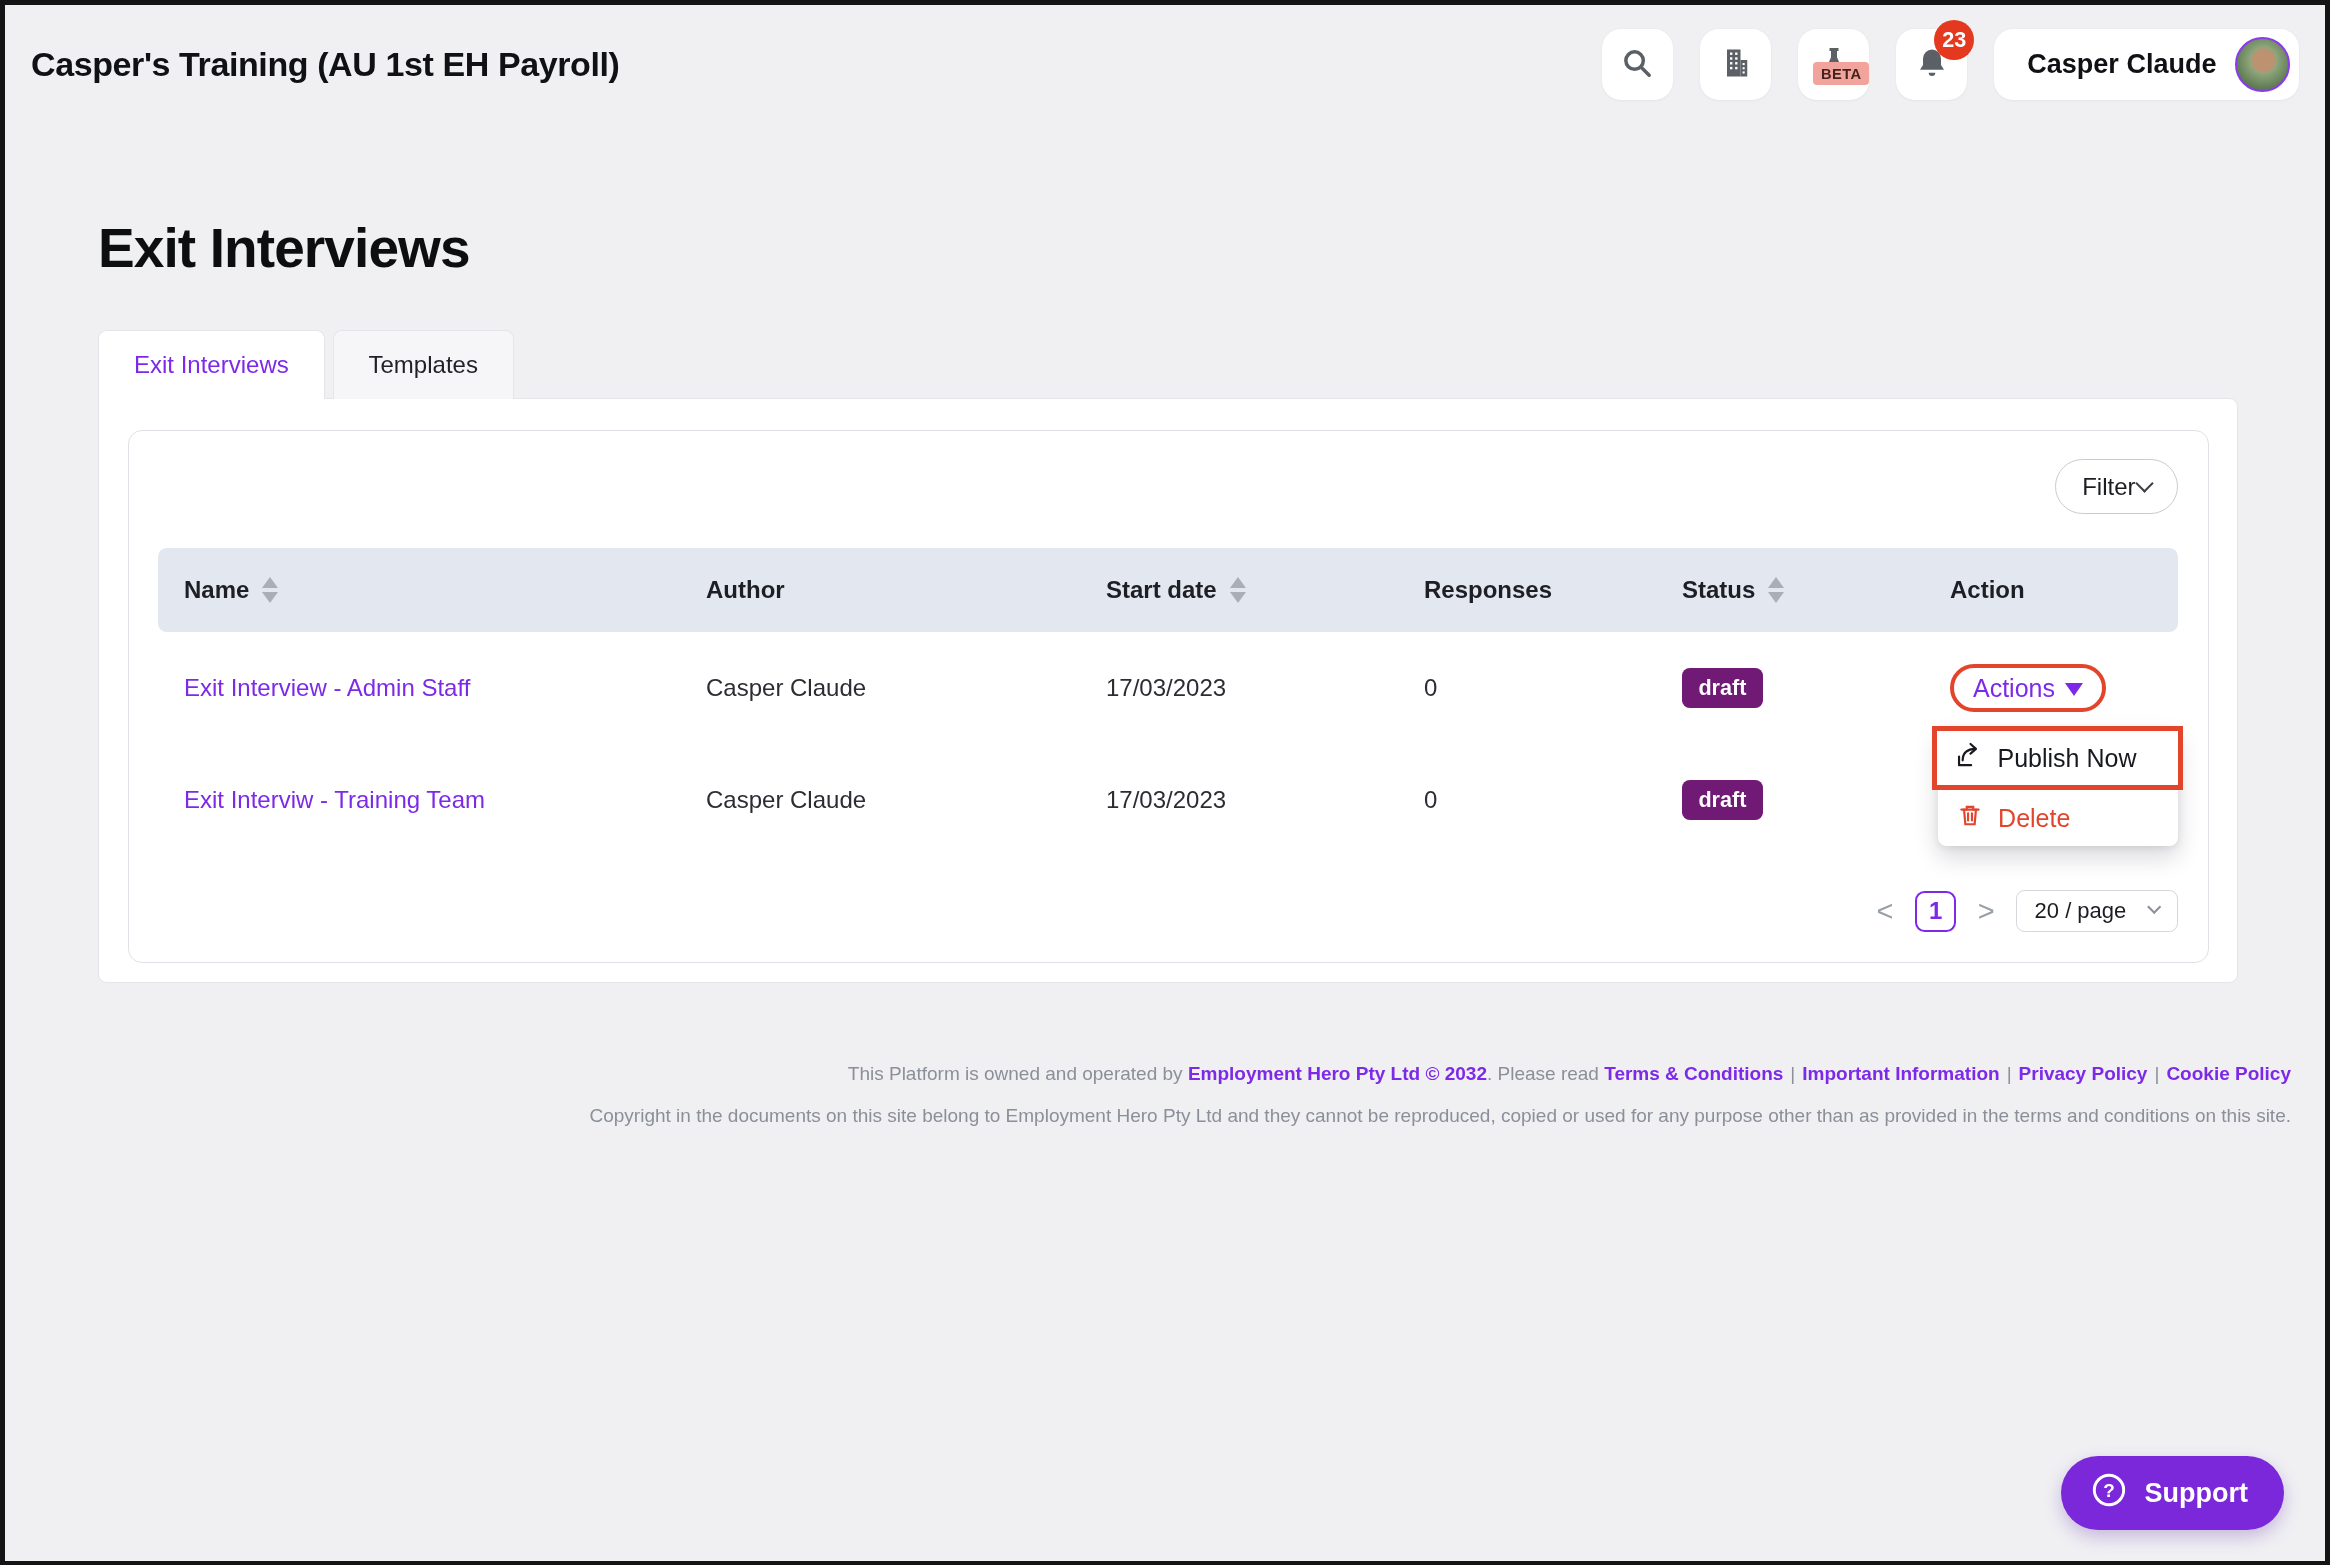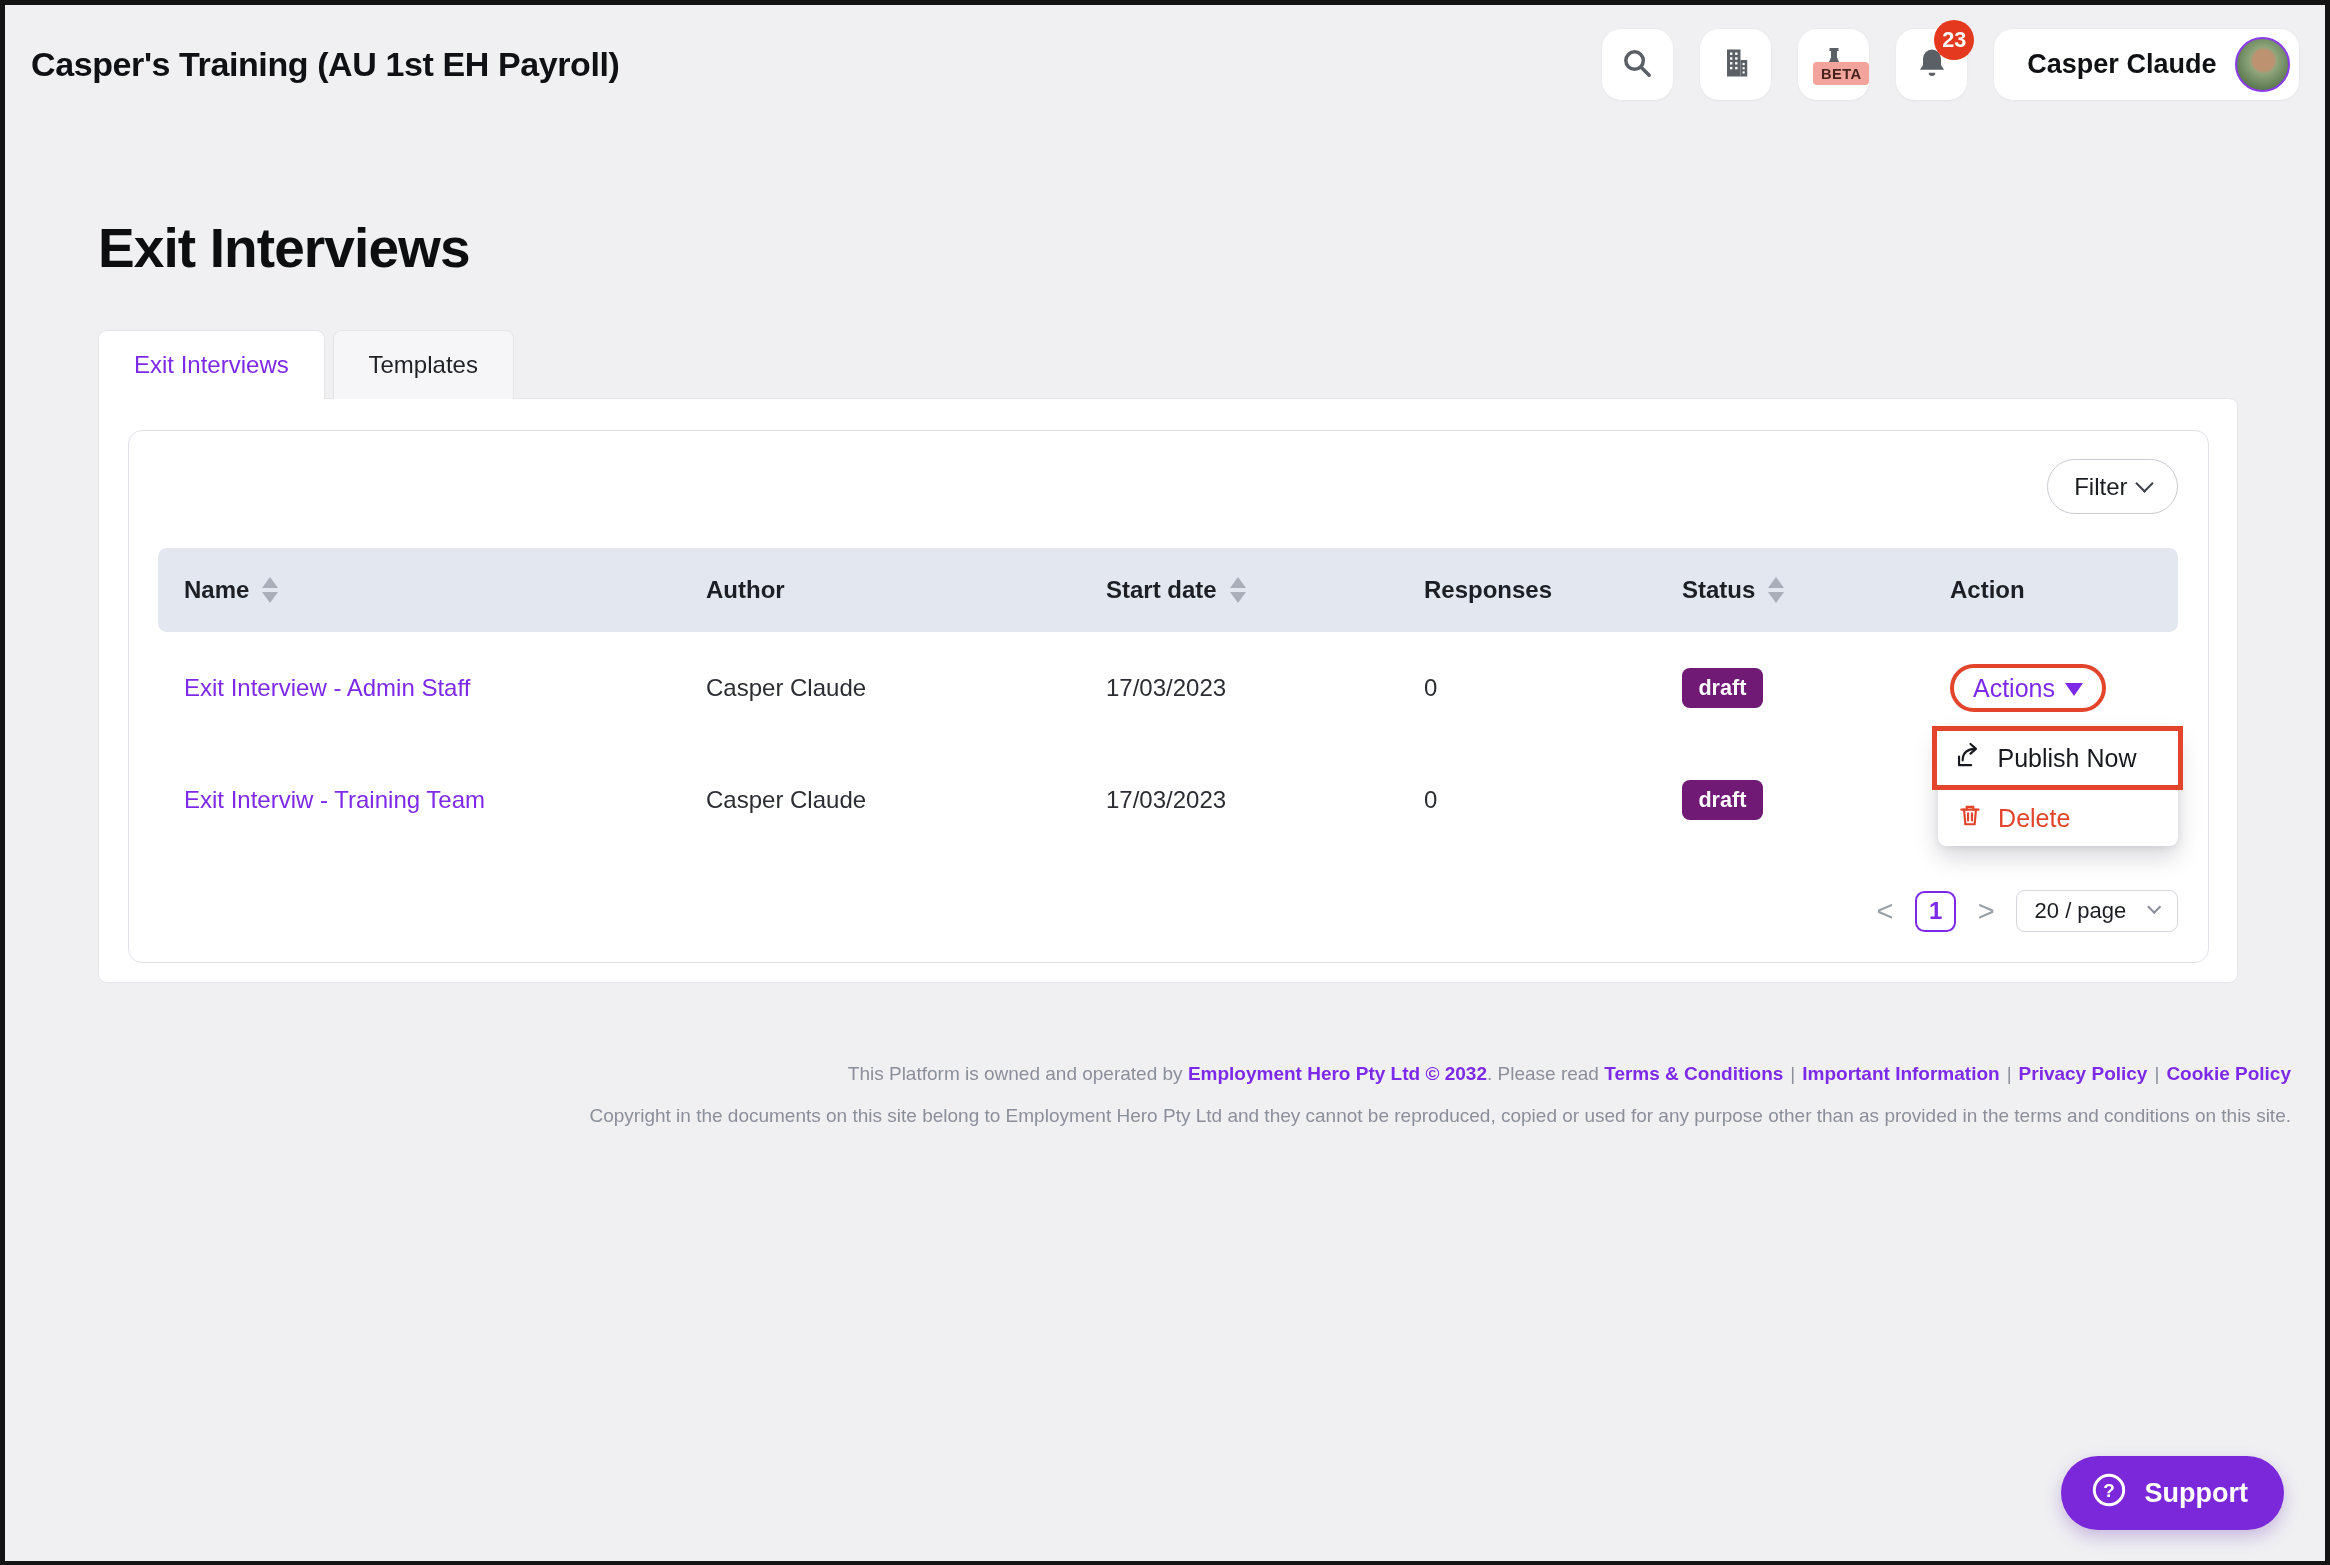--- a/index.html
+++ b/index.html
@@ -50,21 +50,21 @@
     width:2140px; height:585px; background:#fff; border:0.9px solid #e4e4e9;
     border-radius:0 8.6px 8.6px 8.6px; position:relative; margin-top:-0.9px;
   }
   .card {
     margin:31px 28.5px 0 29px; height:533px; background:#fff;
     border:1.7px solid #dfe1e6; border-radius:14px; position:relative; padding:0 30px 0 29px;
   }
   .card-toolbar { display:flex; justify-content:flex-end; padding-top:28px; }
   .filter-btn {
     height:55px; background:#fff; border:1.7px solid #c8cbd1; border-radius:28px; cursor:pointer;
-    display:flex; align-items:center; gap:10px; padding:0 26px; font-size:24px; color:#1b1d22;
+    display:flex; align-items:center; gap:2px; padding:0 26px; font-size:24px; color:#1b1d22;
     font-family:inherit;
   }
   .chev { width:13px; height:13px; border-right:2.6px solid #3c3f45; border-bottom:2.6px solid #3c3f45; transform:rotate(45deg); margin-top:-7px; }
   .chev.small { width:10.4px; height:10.4px; border-color:#8b8f99; }
   
   .thead {
     margin-top:34px; height:84px; background:#e3e8f0; border-radius:8.6px;
     display:grid; grid-template-columns:522px 400px 318px 258px 268px 1fr;
     align-items:center; padding-left:26px; font-size:24px; font-weight:700; color:#1d1f25;
   }

